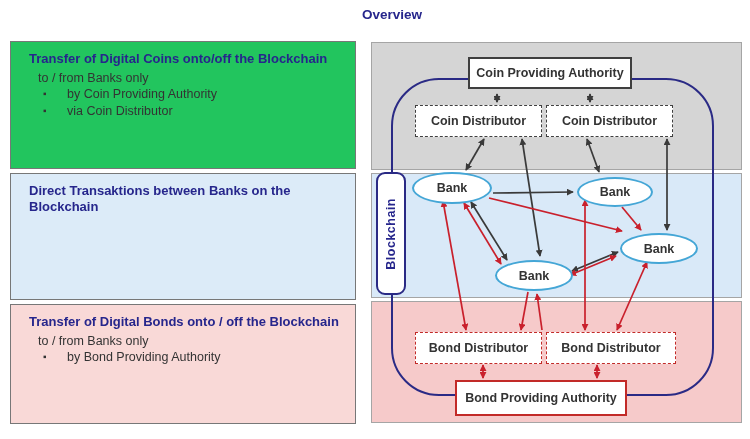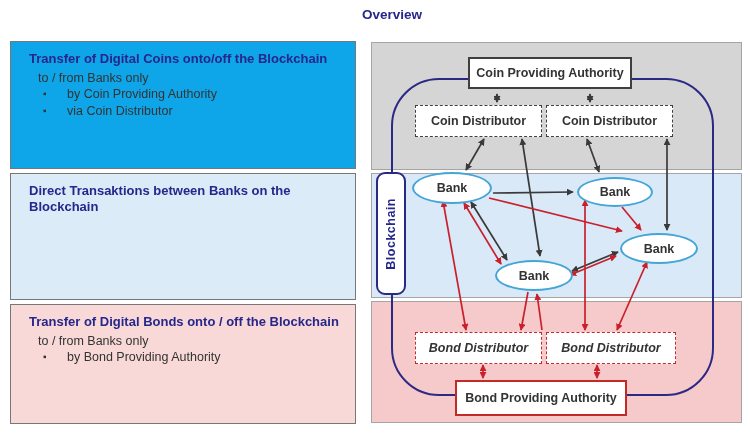--- a/index.html
+++ b/index.html
@@ -37,41 +37,41 @@
     border:2px solid #2a2a85;border-radius:48px;z-index:2;
   }
   .arrow-layer{position:absolute;left:0;top:0;z-index:3;}
   .node{
     position:absolute;box-sizing:border-box;background:#ffffff;z-index:4;
     display:flex;align-items:center;justify-content:center;
     font-size:12.5px;font-weight:bold;color:#333333;white-space:nowrap;
   }
   .solid-dark{border:2px solid #3f3f3f;}
   .dash-dark{border:1.5px dashed #3f3f3f;}
-  .dash-red{border:1.5px dashed #c22a28;font-style:italic;}
+  .dash-red{border:1.5px dashed #c22a28;}
   .solid-red{border:2px solid #c22a28;}
   .bank{border:2px solid #44a6d6;border-radius:50%;}
   .bc-label{
     position:absolute;left:376px;top:172px;width:30px;height:123px;box-sizing:border-box;
     background:#ffffff;border:2px solid #2a2a85;border-radius:9px;z-index:5;
     display:flex;align-items:center;justify-content:center;
   }
   .bc-label span{
     writing-mode:vertical-rl;transform:rotate(180deg);
     font-size:12.5px;font-weight:bold;color:#26268c;letter-spacing:.5px;white-space:nowrap;
   }
 </style>
 </head>
 <body>
 
 <div class="stage">
 
   <div class="title" style="left:362px;top:7px;">Overview</div>
 
-  <div class="sec" style="top:41px;height:128px;background:#0ea5e9;">
+  <div class="sec" style="top:41px;height:128px;background:#22c55e;">
     <div class="hd">Transfer of Digital Coins onto/off the Blockchain</div>
     <div class="ln first">to / from Banks only</div>
     <div class="ln bullet">by Coin Providing Authority</div>
     <div class="ln bullet">via Coin Distributor</div>
   </div>
 
   <div class="sec" style="top:173px;height:127px;background:#dcebf8;">
     <div class="hd">Direct Transaktions between Banks on the Blockchain</div>
   </div>
 

